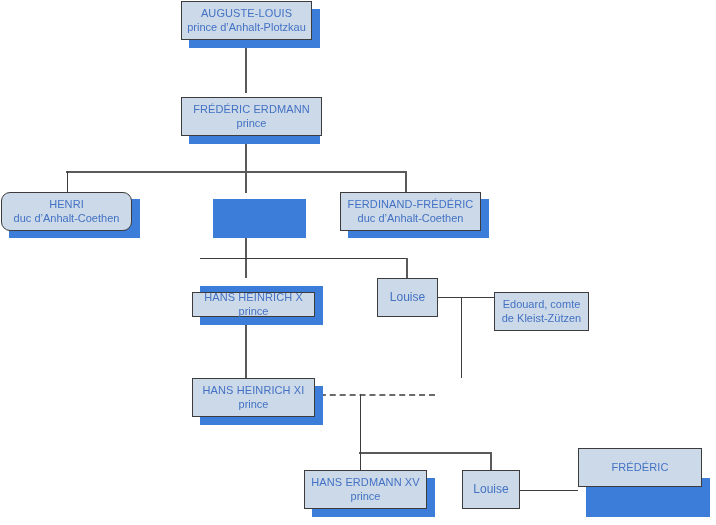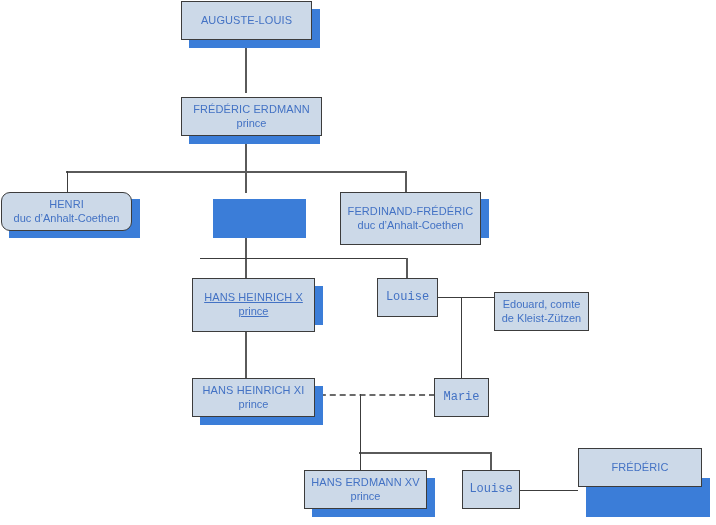--- a/index.html
+++ b/index.html
@@ -49,21 +49,21 @@
   }
   .node .ln1 { display: block; white-space: nowrap; }
   .node .ln2 { display: block; white-space: nowrap; }
   .node.caps .ln1 { letter-spacing: 0.1px; }
   .shadow {
     position: absolute;
     background: #3b7dd8;
     z-index: 1;
   }
   .f11 { font-size: 11px; }
-  .f12 { font-size: 12px; font-family: Liberation Mono, monospace; }
+  .f12 { font-size: 12px; }
 </style>
 </head>
 <body>
 
 <div id="chart">
 
   <div class="line thick-v" style="left:245px; top:48px; height:45px;"></div>
 
   <div class="line thick-v" style="left:245px; top:136px; height:36px;"></div>
   <div class="line thick-h" style="left:66px; top:171px; width:341px;"></div>
@@ -95,60 +95,58 @@
   <div class="shadow" style="left:9px; top:199px; width:131px; height:39px;"></div>
   <div class="shadow" style="left:213px; top:199px; width:93px; height:39px;"></div>
   <div class="shadow" style="left:348px; top:199px; width:141px; height:39px;"></div>
   <div class="shadow" style="left:200px; top:286px; width:123px; height:39px;"></div>
   <div class="shadow" style="left:200px; top:386px; width:123px; height:39px;"></div>
   <div class="shadow" style="left:312px; top:478px; width:123px; height:39px;"></div>
   <div class="shadow" style="left:586px; top:478px; width:124px; height:39px;"></div>
 
   <div class="node caps" style="left:181px; top:1px; width:131px; height:39px;">
     <span class="ln1 f11">AUGUSTE-LOUIS</span>
+    <span class="ln2 f11">prince d’Anhalt-Plotzkau</span>
   </div>
 
   <div class="node caps" style="left:181px; top:97px; width:141px; height:39px;">
     <span class="ln1 f11">FRÉDÉRIC ERDMANN</span>
     <span class="ln2 f11">prince</span>
   </div>
 
   <div class="node caps" style="left:1px; top:192px; width:131px; height:39px;border-radius:9px;">
     <span class="ln1 f11">HENRI</span>
     <span class="ln2 f11">duc d’Anhalt-Coethen</span>
   </div>
 
 
-  <div class="node caps" style="left:340px; top:192px; width:141px; height:53px;">
+  <div class="node caps" style="left:340px; top:192px; width:141px; height:39px;">
     <span class="ln1 f11">FERDINAND-FRÉDÉRIC</span>
     <span class="ln2 f11">duc d’Anhalt-Coethen</span>
   </div>
 
-  <div class="node caps" style="left:192px; top:278px; width:123px; height:54px;text-decoration:underline;">
+  <div class="node caps" style="left:192px; top:292px; width:123px; height:25px;">
     <span class="ln1 f11">HANS HEINRICH X</span>
     <span class="ln2 f11">prince</span>
   </div>
 
   <div class="node" style="left:377px; top:278px; width:61px; height:39px;">
     <span class="ln1 f12">Louise</span>
   </div>
 
   <div class="node" style="left:494px; top:278px; width:95px; height:39px;margin-top:14px;">
     <span class="ln1 f11">Edouard, comte</span>
     <span class="ln2 f11">de Kleist-Zützen</span>
   </div>
 
   <div class="node caps" style="left:192px; top:378px; width:123px; height:39px;">
     <span class="ln1 f11">HANS HEINRICH XI</span>
     <span class="ln2 f11">prince</span>
   </div>
 
-  <div class="node" style="left:434px; top:378px; width:55px; height:39px;">
-    <span class="ln1 f12">Marie</span>
-  </div>
 
   <div class="node caps" style="left:304px; top:470px; width:123px; height:39px;">
     <span class="ln1 f11">HANS ERDMANN XV</span>
     <span class="ln2 f11">prince</span>
   </div>
 
   <div class="node" style="left:462px; top:470px; width:58px; height:39px;">
     <span class="ln1 f12">Louise</span>
   </div>
 

